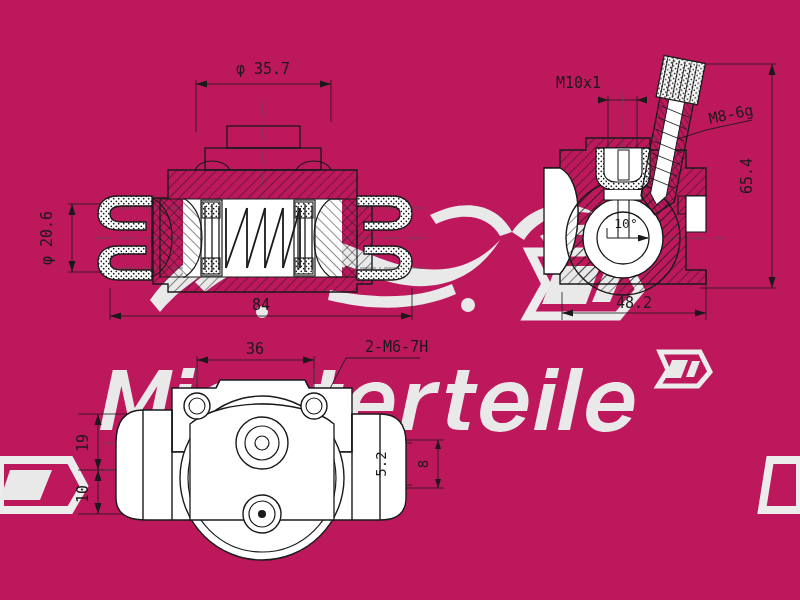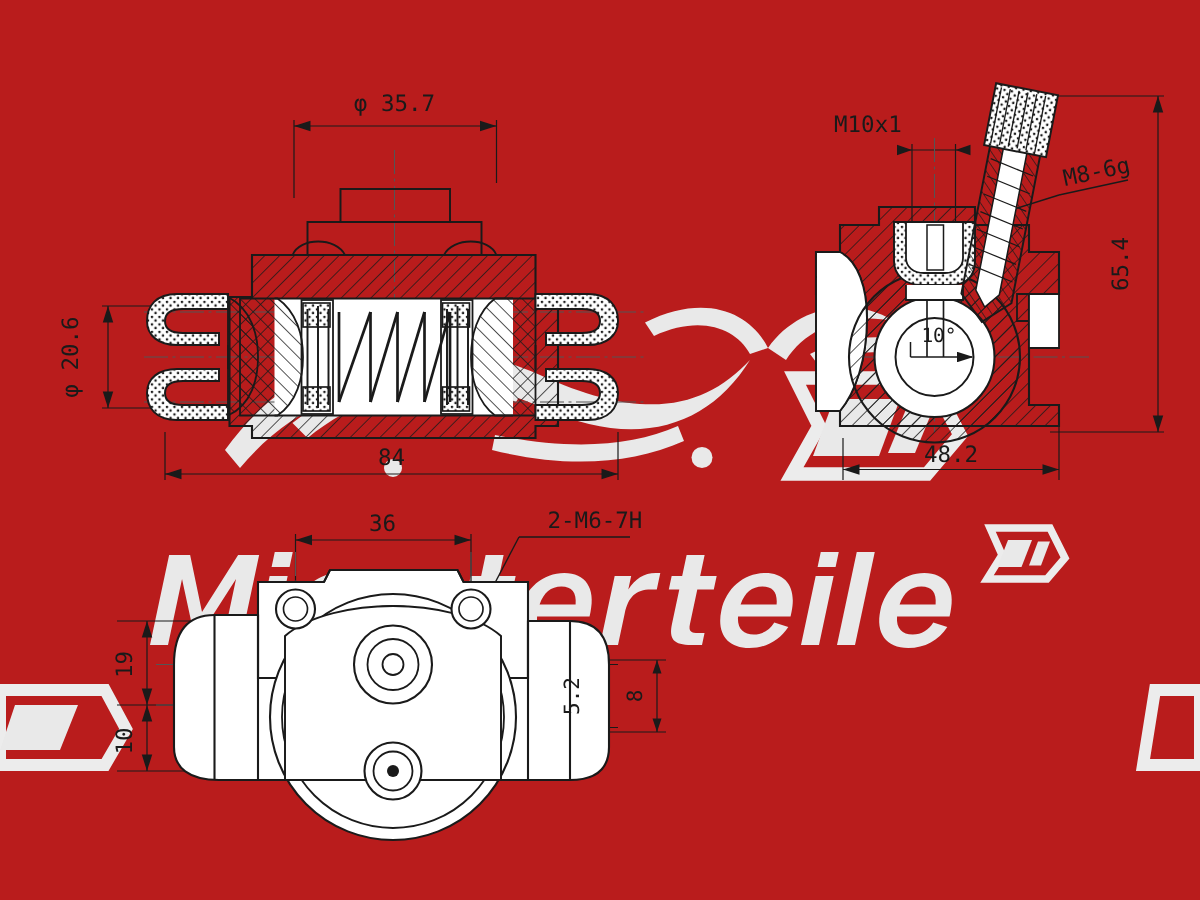--- a/index.html
+++ b/index.html
@@ -1,18 +1,18 @@
 <!DOCTYPE html>
 <html><head>
 <meta charset="utf-8">
 <style>
   html,body{margin:0;padding:0;background:#ffffff;}
   body{width:800px;height:600px;overflow:hidden;
        font-family:"DejaVu Sans Mono","Liberation Mono",monospace;}
-  #sheet{position:relative;width:800px;height:600px;background:#b91c1c;}
+  #sheet{position:relative;width:800px;height:600px;background:#be185d;}
   #sheet svg{position:absolute;left:0;top:0;}
   .wm{position:absolute;pointer-events:none;}
 </style>
 </head>
 <body>
 
 <div id="sheet">
 
 <svg class="wm" width="800" height="600">
   <defs>

